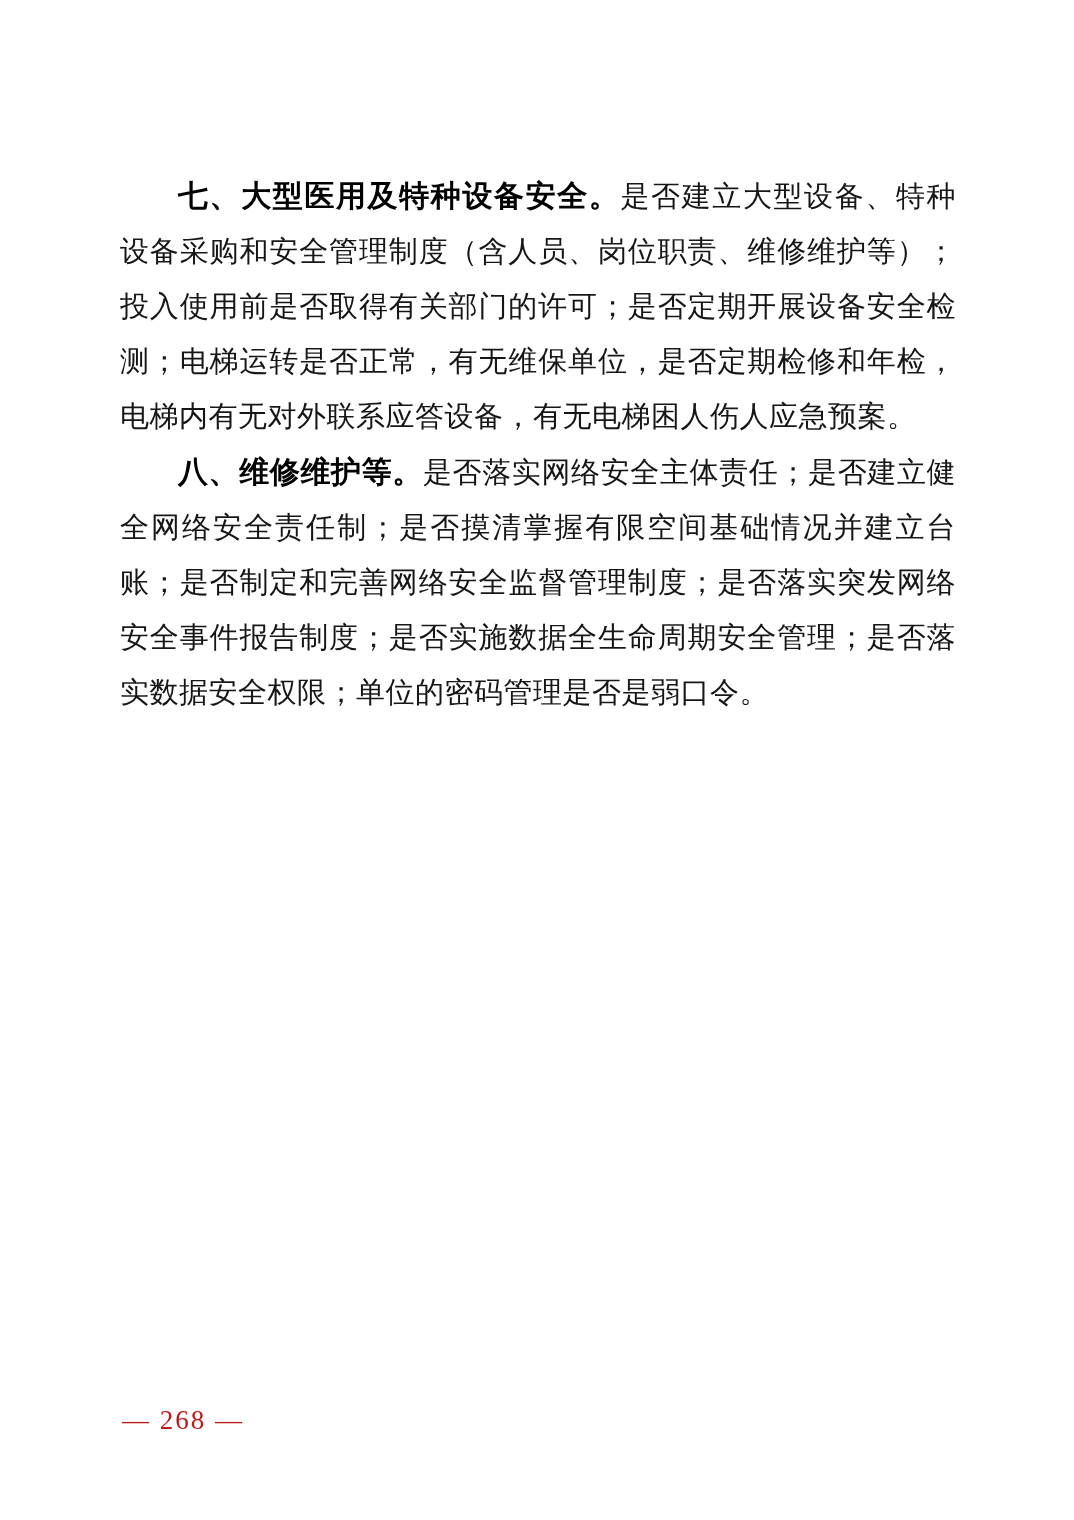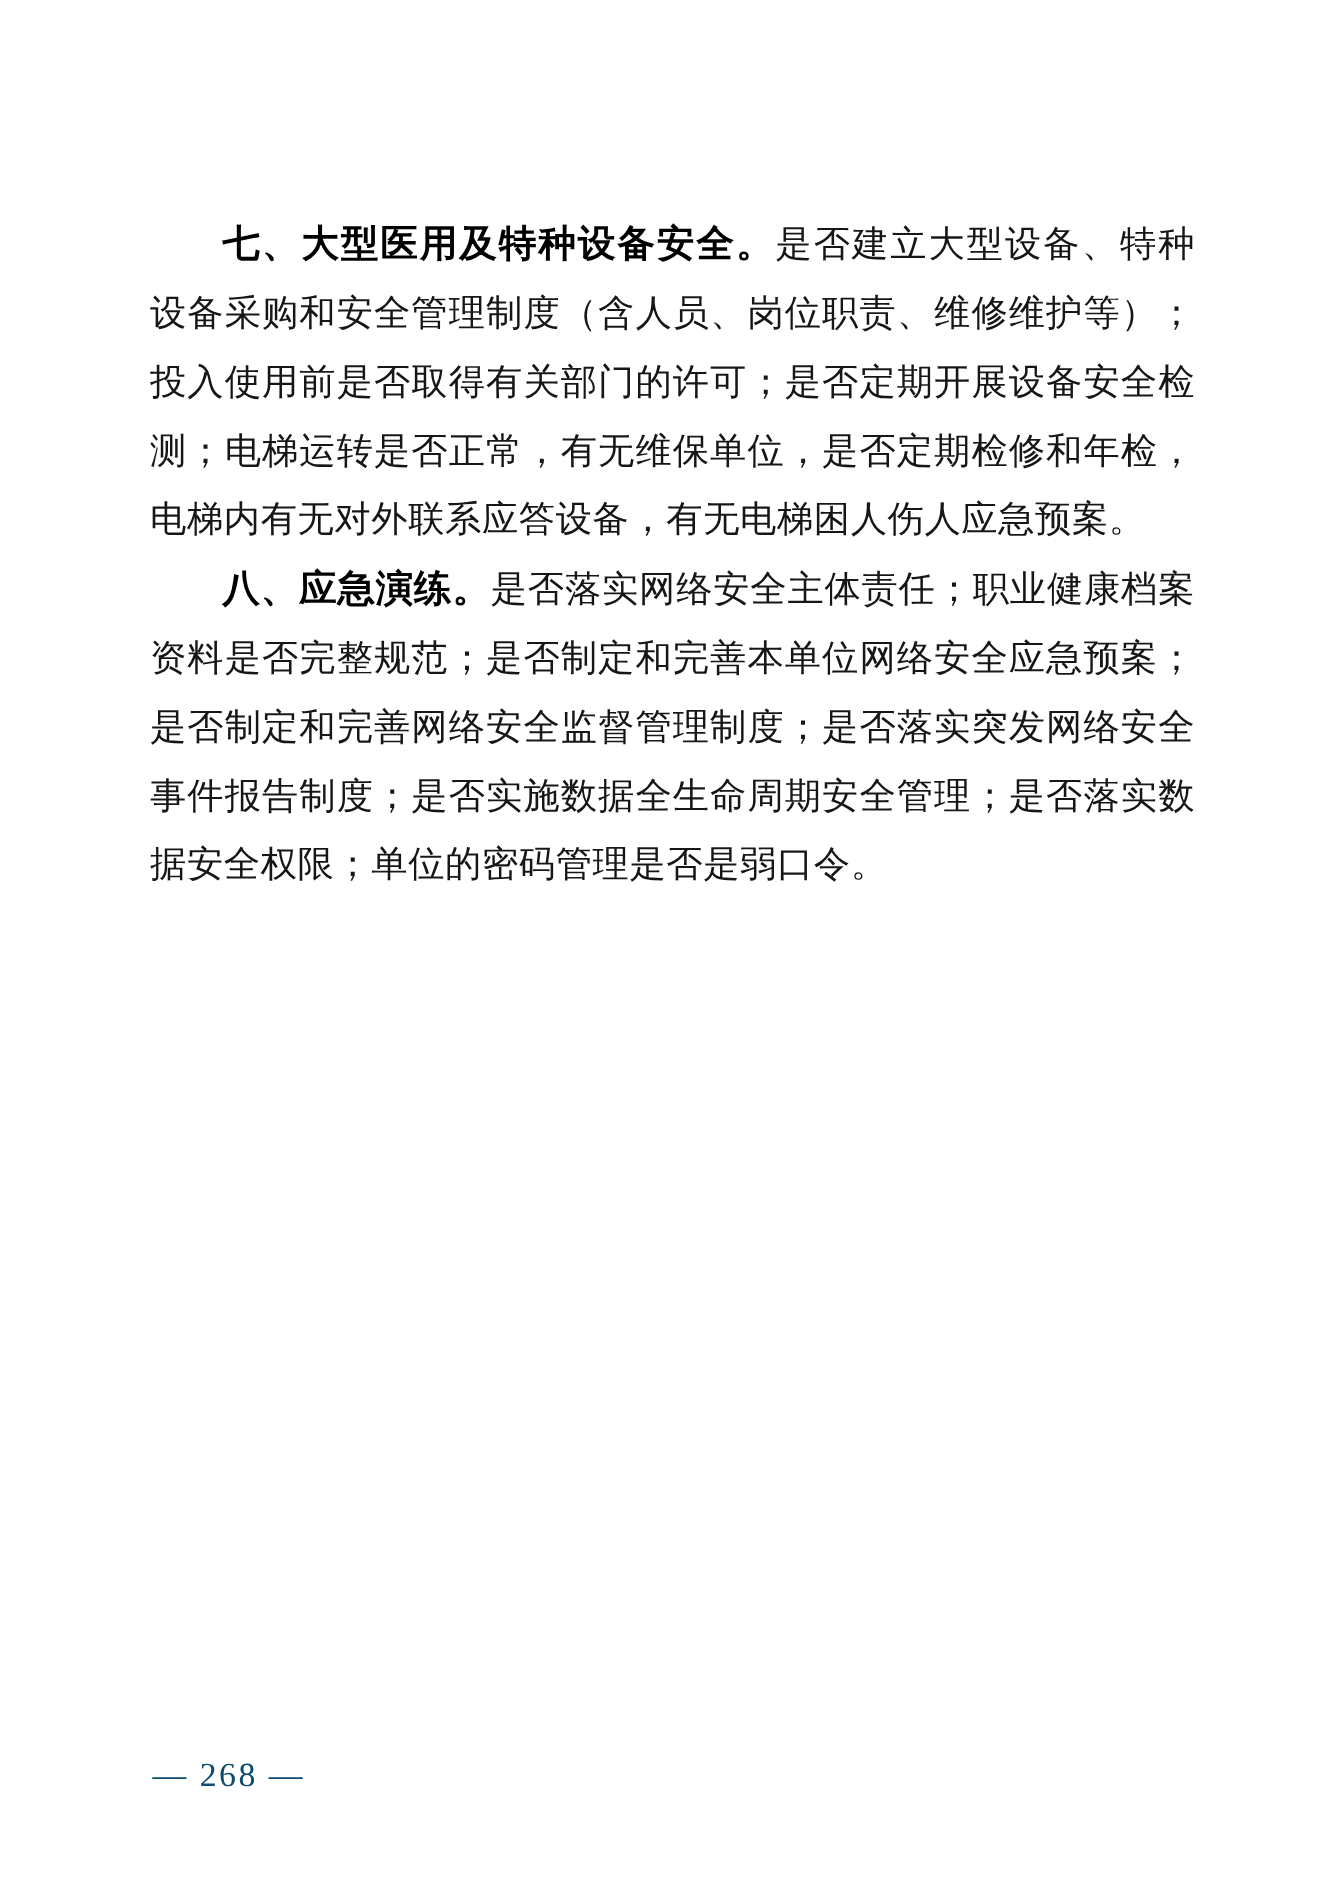--- a/index.html
+++ b/index.html
@@ -37,33 +37,33 @@
     font-weight: 700;
     font-size: 30px;
     color: #000000;
   }
   .footer {
     position: absolute;
     left: 122px;
     top: 1405px;
     font-size: 27px;
     letter-spacing: 2px;
-    color: #0c4a6e;
+    color: #b91c1c;
     font-family: "Liberation Serif", "DejaVu Serif", serif;
   }
 </style>
 </head>
 <body>
 
 <div class="page">
   <div class="content">
 
     <p class="para"><span class="heading">七、大型医用及特种设备安全。</span><span class="body-text">是否建立大型设备、特种设备采购和安全管理制度（含人员、岗位职责、维修维护等）；投入使用前是否取得有关部门的许可；是否定期开展设备安全检测；电梯运转是否正常，有无维保单位，是否定期检修和年检，电梯内有无对外联系应答设备，有无电梯困人伤人应急预案。</span></p>
 
-    <p class="para"><span class="heading">八、应急演练。</span><span class="body-text">是否落实网络安全主体责任；职业健康档案资料是否完整规范；是否制定和完善本单位网络安全应急预案；是否制定和完善网络安全监督管理制度；是否落实突发网络安全事件报告制度；是否实施数据全生命周期安全管理；是否落实数据安全权限；单位的密码管理是否是弱口令。</span></p>
+    <p class="para"><span class="heading">八、维修维护等。</span><span class="body-text">是否落实网络安全主体责任；是否建立健全网络安全责任制；是否摸清掌握有限空间基础情况并建立台账；是否制定和完善网络安全监督管理制度；是否落实突发网络安全事件报告制度；是否实施数据全生命周期安全管理；是否落实数据安全权限；单位的密码管理是否是弱口令。</span></p>
 
 
 
   </div>
 
   <div class="footer">
     <span>— 268 —</span>
   </div>
 </div>
 

